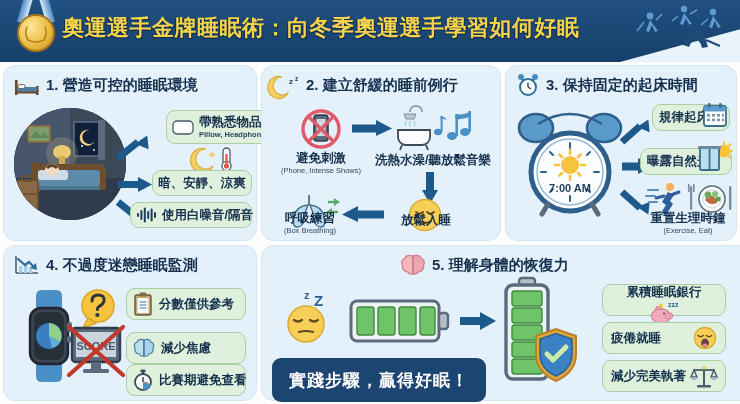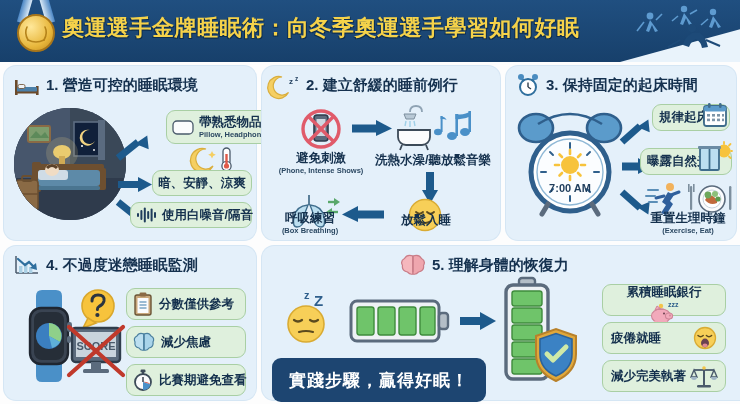--- a/index.html
+++ b/index.html
@@ -45,21 +45,21 @@
   .p-title{position:absolute;font-size:15px;font-weight:bold;color:#15314f;white-space:nowrap;}
 
   
   .pill{position:absolute;background:#dff0dd;border:1.2px solid #a9cfa4;border-radius:9px;
     display:flex;align-items:center;box-sizing:border-box;}
   .pill-txt{font-size:12.5px;font-weight:bold;color:#14304d;white-space:nowrap;line-height:1.15;}
   .pill-sub{font-size:7.5px;font-weight:bold;color:#2b4862;white-space:nowrap;}
 
   .cap{position:absolute;text-align:center;white-space:nowrap;}
   .cap-main{font-size:12.5px;font-weight:bold;color:#14304d;line-height:1.1;}
-  .cap-sub{font-size:7.5px;font-weight:bold;color:#2b4862;line-height:1.2;}
+  .cap-sub{font-size:7.5px;font-weight:normal;color:#2b4862;line-height:1.2;}
 
   
   .arrow{position:absolute;}
 
   
   .bedroom{position:absolute;border-radius:50%;overflow:hidden;background:#3b4a5e;}
 
   
   .cta{position:absolute;background:#1d4571;border-radius:9px;display:flex;align-items:center;justify-content:center;}
   .cta-txt{color:#fff;font-size:17px;font-weight:bold;letter-spacing:1px;white-space:nowrap;text-align:center;}
@@ -526,21 +526,21 @@
           <g stroke="#5b8fb8" stroke-width="1.2">
               <line x1="6.5" y1="10" x2="13.5" y2="10"></line>
               <line x1="6.5" y1="13" x2="13.5" y2="13"></line>
               <line x1="6.5" y1="16" x2="13.5" y2="16"></line>
             </g>
         </svg>
       </span>
       <span class="pill-txt">分數僅供參考</span>
     </div>
 
-    <div class="pill" style="left:122px;top:80px;width:120px;height:32px;padding:0 6px;">
+    <div class="pill" style="left:122px;top:86px;width:120px;height:32px;padding:0 6px;">
       <span class="ico" style="position:relative;margin-right:6px;">
         <svg width="22" height="20" viewBox="0 0 22 20">
           <path d="M11 2 q-5 -2 -7 2 q-4 2 -2 6 q-1 5 4 6 q2 3 5 2z" fill="#bcdff0" stroke="#4a7f9e" stroke-width="1.2"></path>
           <path d="M11 2 q5 -2 7 2 q4 2 2 6 q1 5 -4 6 q-2 3 -5 2z" fill="#a9d4ea" stroke="#4a7f9e" stroke-width="1.2"></path>
           <line x1="11" y1="2" x2="11" y2="18" stroke="#4a7f9e" stroke-width="1.1"></line>
         </svg>
       </span>
       <span class="pill-txt">減少焦慮</span>
     </div>
 

